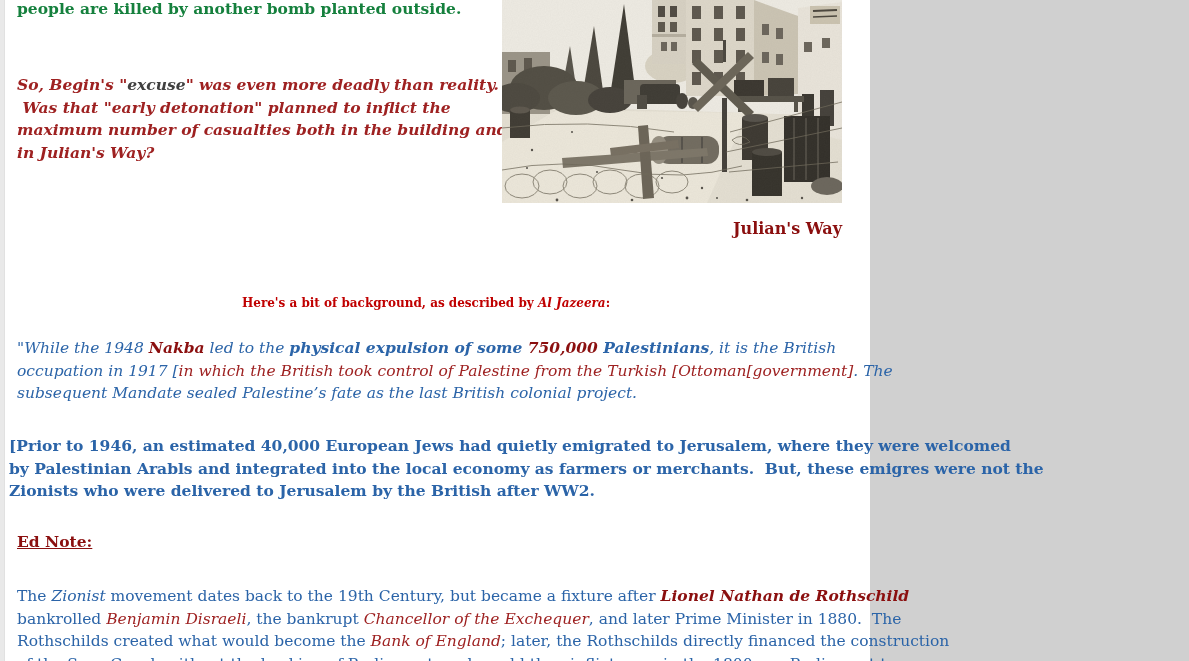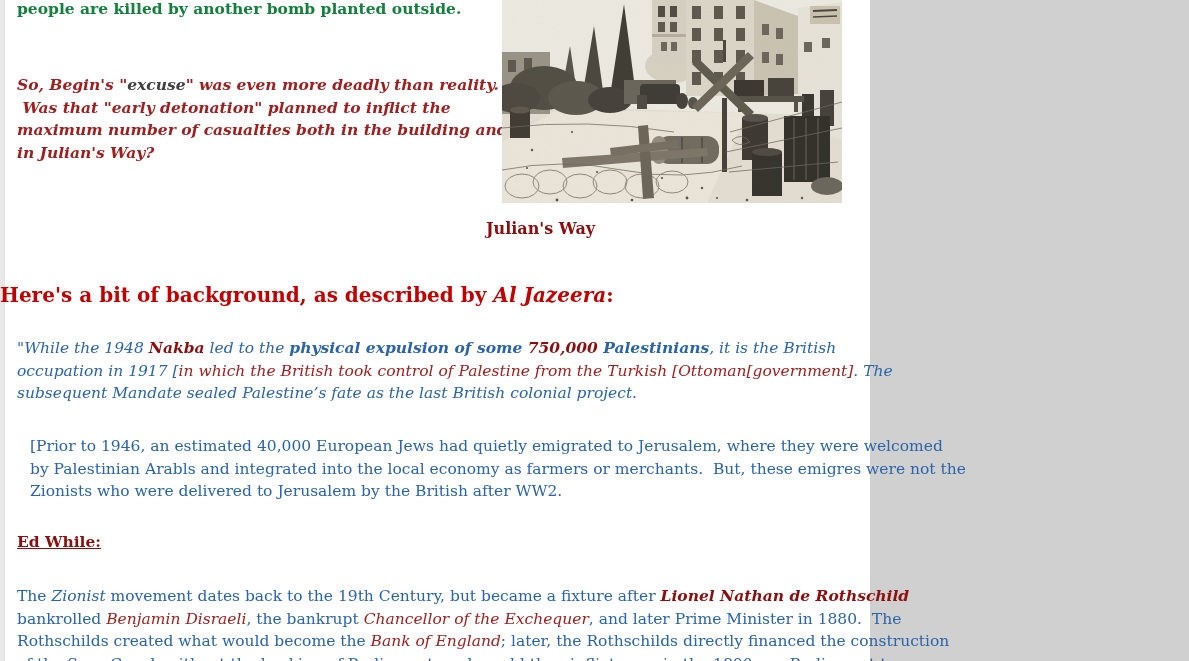--- a/index.html
+++ b/index.html
@@ -20,24 +20,24 @@
   .red{color:#9e2121}
   .maroon{color:#8b0f0f}
   .link{color:#404040}
   .bright{color:#c00000}
   .b{font-weight:bold}
   .i{font-style:italic}
   .u{text-decoration:underline}
   #intro-line{left:17px;top:-2px;}
   #question-para{left:17px;top:74px;}
   #photo-wrap{left:502px;top:0;width:340px;height:203px;overflow:hidden;}
-  #photo-caption{left:486px;top:218px;width:340px;text-align:left;font-size:16px;}
-  #background-heading{left:0;top:284px;width:852px;text-align:left;font-size:20px;}
+  #photo-caption{left:502px;top:218px;width:340px;text-align:right;font-size:16px;}
+  #background-heading{left:0;top:292px;width:852px;text-align:center;font-size:12px;}
   #quote-para{left:17px;top:337px;}
-  #prior-para{left:30px;top:435px;}
+  #prior-para{left:9px;top:435px;font-weight:bold;}
   #ed-note{left:17px;top:531px;}
   #rothschild-para{left:17px;top:585px;}
 </style>
 </head>
 <body>
 
 <div class="abs left-strip"></div>
 <div class="abs right-gutter"></div>
 
 <p id="intro-line" class="abs para"><span class="navy b">people are killed by another bomb planted outside.</span></p>
@@ -182,15 +182,15 @@
 </div>
 
 <p id="photo-caption" class="abs para maroon b">Julian's Way</p>
 
 <p id="background-heading" class="abs para"><span class="bright b">Here's a bit of background, as described by </span><span class="bright b i">Al Jazeera</span><span class="bright b">:</span></p>
 
 <p id="quote-para" class="abs para"><span class="blue i">"While the 1948 </span><span class="maroon b i">Nakba</span><span class="blue i"> led to the </span><span class="blue b i">physical expulsion of some </span><span class="maroon b i">750,000</span><span class="blue b i"> Palestinians</span><span class="blue i">, it is the British</span><br><span class="blue i">occupation in 1917 [</span><span class="red i">in which the British took control of Palestine from the Turkish [Ottoman[government]</span><span class="blue i">. The</span><br><span class="blue i">subsequent Mandate sealed Palestine’s fate as the last British colonial project.</span></p>
 
 <p id="prior-para" class="abs para"><span class="blue">[Prior to 1946, an estimated 40,000 European Jews had quietly emigrated to Jerusalem, where they were welcomed</span><br><span class="blue">by Palestinian Arabls and integrated into the local economy as farmers or merchants.  But, these emigres were not the</span><br><span class="blue">Zionists who were delivered to Jerusalem by the British after WW2.</span></p>
 
-<p id="ed-note" class="abs para"><span class="maroon b u">Ed While:</span></p>
+<p id="ed-note" class="abs para"><span class="maroon b u">Ed Note:</span></p>
 
 <p id="rothschild-para" class="abs para"><span class="blue">The </span><span class="blue i">Zionist</span><span class="blue"> movement dates back to the 19th Century, but became a fixture after </span><span class="maroon b i">Lionel Nathan de Rothschild</span><br><span class="blue">bankrolled </span><span class="red i">Benjamin Disraeli</span><span class="blue">, the bankrupt </span><span class="red i">Chancellor of the Exchequer</span><span class="blue">, and later Prime Minister in 1880.  The</span><br><span class="blue">Rothschilds created what would become the </span><span class="red i">Bank of England</span><span class="blue">; later, the Rothschilds directly financed the construction</span><br><span class="blue">of the Suez Canal; without the backing of Parliament, and would then inflict wars in the 1800s on Parliament to</span></p>
 
 </body></html>

